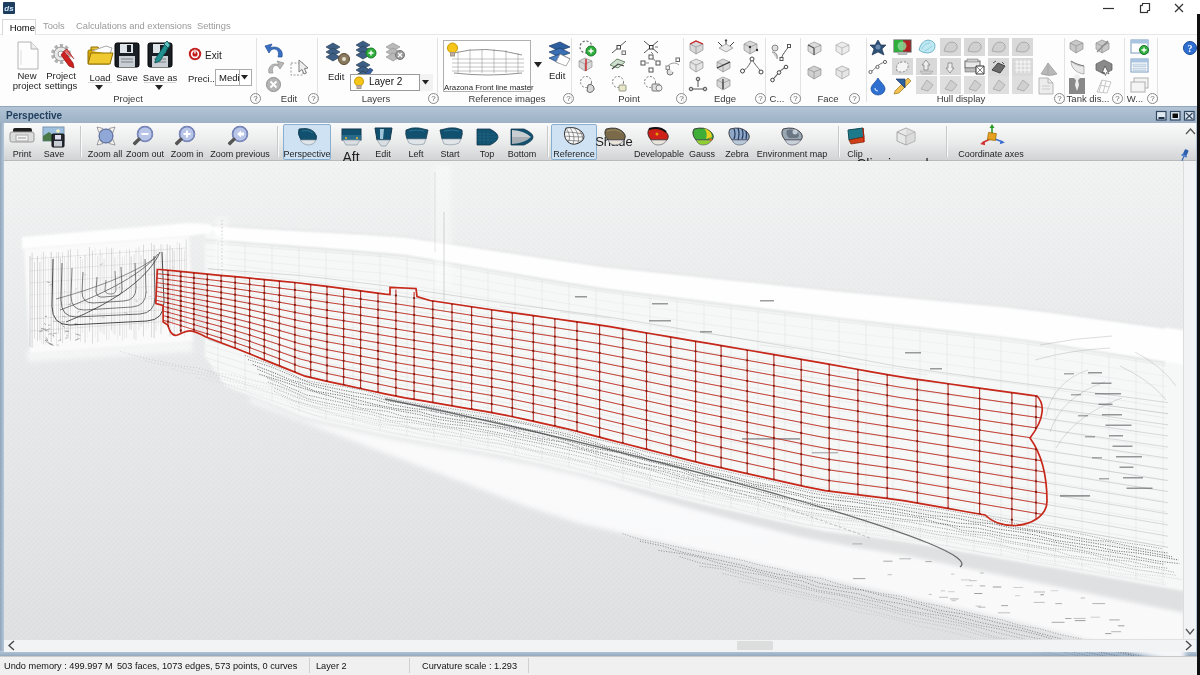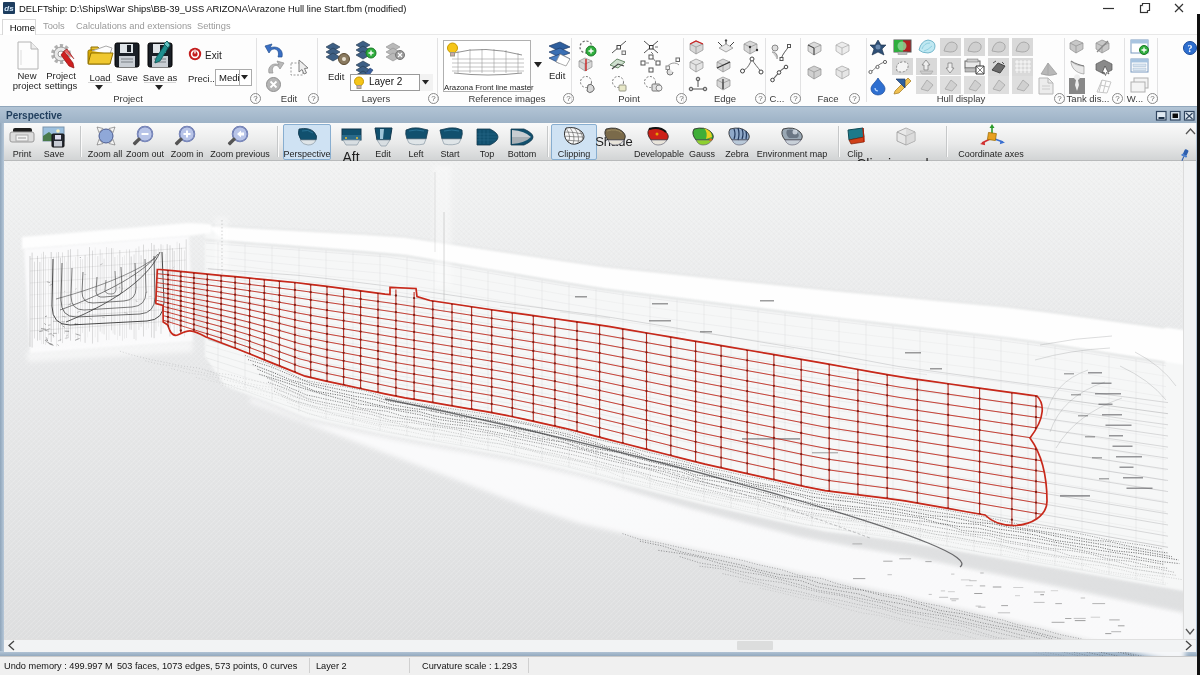--- a/index.html
+++ b/index.html
@@ -9,21 +9,20 @@
 .q{position:absolute;width:11px;height:11px;border:1px solid #8a8a8a;border-radius:50%;color:#6a6a6a;font-size:8px;line-height:9px;text-align:center}
 .vsep{position:absolute;top:38px;height:64px;width:1px;background:#e2e2e3}
 .tsep{position:absolute;top:126px;height:31px;width:1px;background:#c6c8c9;box-shadow:1px 0 0 #fafafa}
 svg{position:absolute;overflow:visible}
 </style></head><body>
 <div id="root">
 <svg width="12" height="12" style="left:3px;top:2px">
       <rect width="12" height="12" rx="1" fill="#1d3d5f"></rect>
       <text x="6" y="9" font-size="8" font-style="italic" font-weight="bold" fill="#cfe3f5" text-anchor="middle" font-family="Liberation Sans">ds</text>
     </svg>
-<div class="abs" style="left:19px;top:3px;font-size:9.4px;letter-spacing:0px;color:#0c0c0c">DELFTship: D:\Ships\War Ships\BB-39_USS ARIZONA\Arazone Hull line Start.fbm (modified)</div>
 <svg width="100" height="16" style="left:1092px;top:0px">
 <line x1="11" y1="8.5" x2="22" y2="8.5" stroke="#333" stroke-width="1.2"></line>
 <rect x="48.5" y="5.5" width="7" height="7" fill="none" stroke="#333" stroke-width="1.2"></rect>
       <path d="M50.5,5.5 L50.5,3.5 L57.5,3.5 L57.5,10.5 L55.5,10.5" fill="#fff" stroke="#333" stroke-width="1.2"></path>
 <path d="M83,4 L91,12 M91,4 L83,12" stroke="#333" stroke-width="1.2"></path>
 </svg>
 <div class="abs" style="left:2px;top:19px;width:34px;height:16px;background:#fff;border:1px solid #d8d8d8;border-bottom:none;text-align:right;font-size:9.5px;line-height:15px;color:#000;z-index:3">Home</div>
 <div class="abs" style="left:43px;top:21px;font-size:9.3px;color:#9a9a9a">Tools</div>
 <div class="abs" style="left:76px;top:21px;font-size:9.3px;color:#9a9a9a">Calculations and extensions</div>
 <div class="abs" style="left:197px;top:21px;font-size:9.3px;color:#9a9a9a">Settings</div>
@@ -568,21 +567,21 @@
 <div class="abs" style="left:145px;top:149px;transform:translateX(-50%);font-size:9px;color:#1e1e1e;white-space:nowrap">Zoom out</div>
 <div class="abs" style="left:187px;top:149px;transform:translateX(-50%);font-size:9px;color:#1e1e1e;white-space:nowrap">Zoom in</div>
 <div class="abs" style="left:240px;top:149px;transform:translateX(-50%);font-size:9px;color:#1e1e1e;white-space:nowrap">Zoom previous</div>
 <div class="abs" style="left:307px;top:149px;transform:translateX(-50%);font-size:9px;color:#1e1e1e;white-space:nowrap">Perspective</div>
 <div class="abs" style="left:351px;top:149px;transform:translateX(-50%);font-size:14px;color:#1e1e1e;white-space:nowrap">Aft</div>
 <div class="abs" style="left:383px;top:149px;transform:translateX(-50%);font-size:9px;color:#1e1e1e;white-space:nowrap">Edit</div>
 <div class="abs" style="left:416px;top:149px;transform:translateX(-50%);font-size:9px;color:#1e1e1e;white-space:nowrap">Left</div>
 <div class="abs" style="left:450px;top:149px;transform:translateX(-50%);font-size:9px;color:#1e1e1e;white-space:nowrap">Start</div>
 <div class="abs" style="left:487px;top:149px;transform:translateX(-50%);font-size:9px;color:#1e1e1e;white-space:nowrap">Top</div>
 <div class="abs" style="left:522px;top:149px;transform:translateX(-50%);font-size:9px;color:#1e1e1e;white-space:nowrap">Bottom</div>
-<div class="abs" style="left:574px;top:149px;transform:translateX(-50%);font-size:9px;color:#1e1e1e;white-space:nowrap">Clipping</div>
+<div class="abs" style="left:574px;top:149px;transform:translateX(-50%);font-size:9px;color:#1e1e1e;white-space:nowrap">Reference</div>
 <div class="abs" style="left:614px;top:134px;transform:translateX(-50%);font-size:13px;color:#1e1e1e;white-space:nowrap">Shade</div>
 <div class="abs" style="left:659px;top:149px;transform:translateX(-50%);font-size:9px;color:#1e1e1e;white-space:nowrap">Developable</div>
 <div class="abs" style="left:702px;top:149px;transform:translateX(-50%);font-size:9px;color:#1e1e1e;white-space:nowrap">Gauss</div>
 <div class="abs" style="left:737px;top:149px;transform:translateX(-50%);font-size:9px;color:#1e1e1e;white-space:nowrap">Zebra</div>
 <div class="abs" style="left:792px;top:149px;transform:translateX(-50%);font-size:9px;color:#1e1e1e;white-space:nowrap">Environment map</div>
 <div class="abs" style="left:855px;top:149px;transform:translateX(-50%);font-size:9px;color:#1e1e1e;white-space:nowrap">Clip</div>
 <div class="abs" style="left:906px;top:156px;transform:translateX(-50%);font-size:14px;color:#1e1e1e;white-space:nowrap">Clipping volume</div>
 <div class="abs" style="left:991px;top:149px;transform:translateX(-50%);font-size:9px;color:#1e1e1e;white-space:nowrap">Coordinate axes</div>
 <svg width="27" height="20" style="left:9px;top:127px">
       <rect x="4" y="1" width="19" height="5" rx="2" fill="#1e1e1e"></rect>

